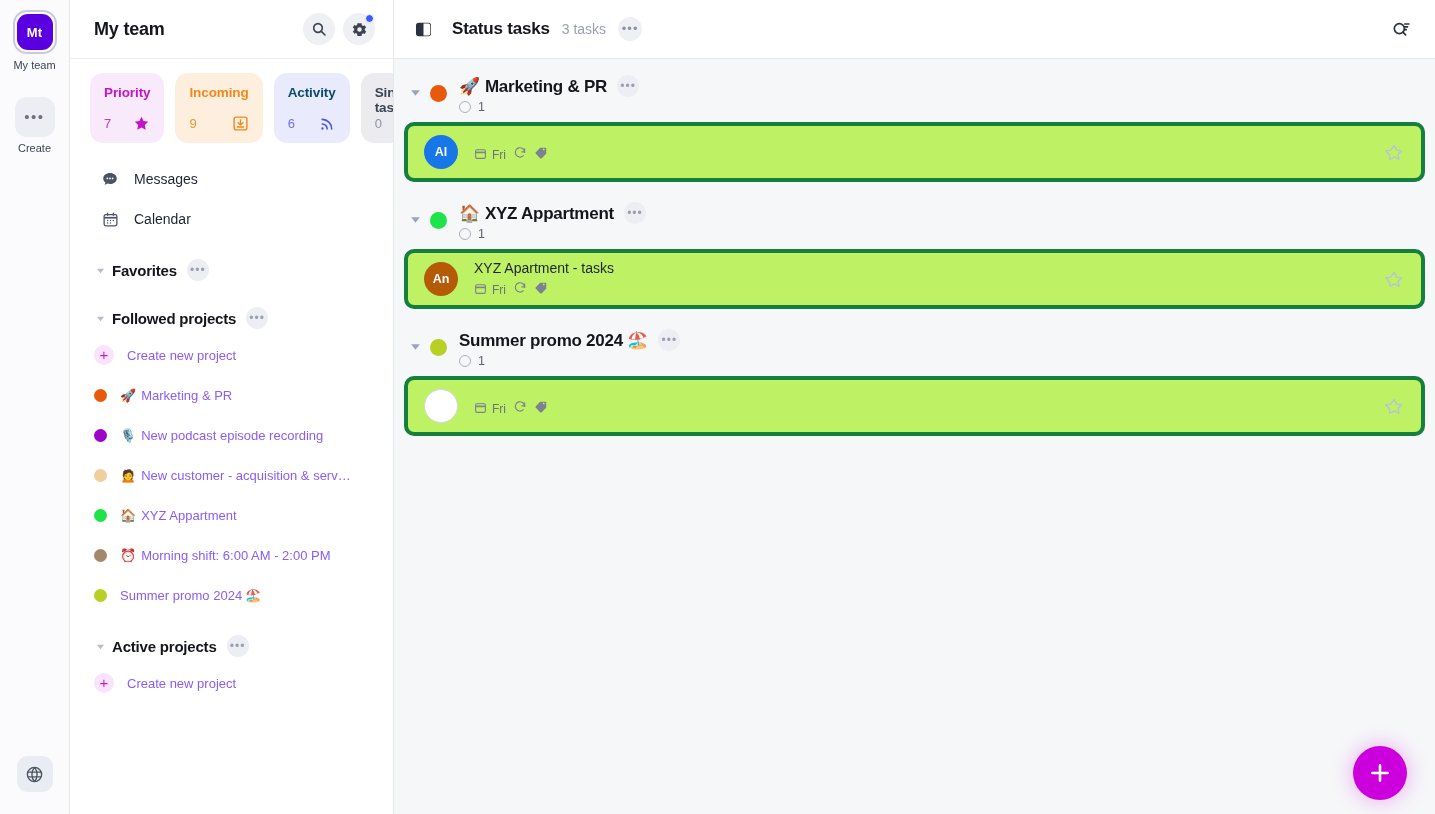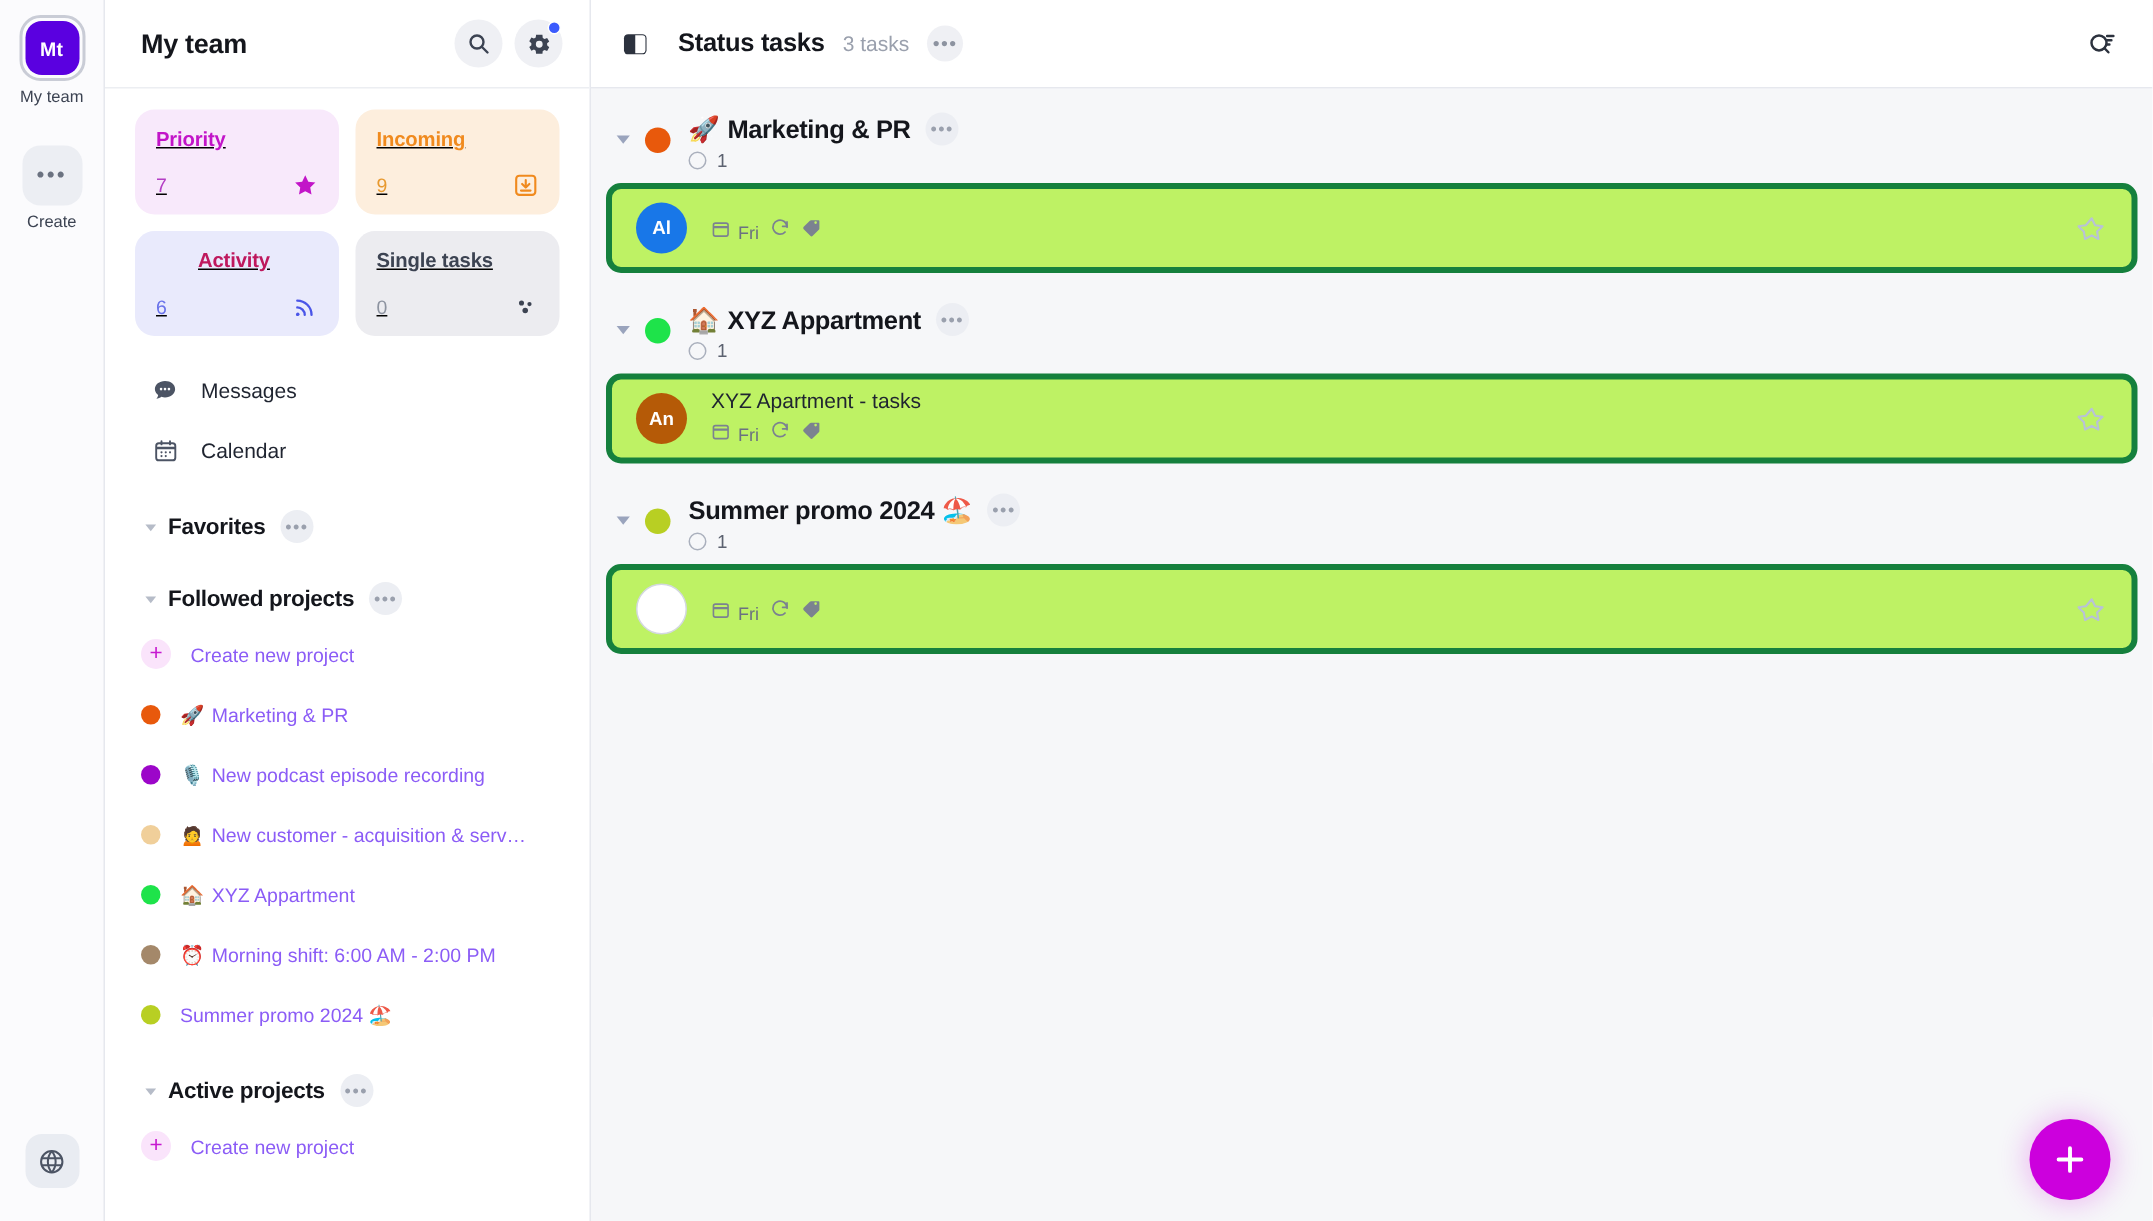--- a/index.html
+++ b/index.html
@@ -66,37 +66,37 @@
     display: flex; align-items: center; justify-content: center;
     margin-left: 8px; position: relative; cursor: pointer;
   }
   .badge-dot {
     position: absolute; top: 1px; right: 1px; width: 9px; height: 9px;
     border-radius: 50%; background: #3b5bfd; border: 1.5px solid #fff;
   }
   .sb-body { flex: 1; overflow: hidden; padding: 0 16px; }
 
   
-  .cards { display: grid; grid-template-columns: 1fr 1fr; gap: 11px; padding: 14px 4px 10px 4px; text-decoration: underline; }
+  .cards { display: grid; grid-template-columns: 1fr 1fr 1fr 1fr; gap: 11px; padding: 14px 4px 10px 4px; }
   .card {
     border-radius: 13px; padding: 12px 14px 11px 14px; height: 70px;
     display: flex; flex-direction: column; justify-content: space-between; cursor: pointer;
   }
   .card-title { font-size: 13.5px; font-weight: bold; letter-spacing: -.1px; }
   .card-bottom { display: flex; align-items: center; justify-content: space-between; }
   .card-num { font-size: 13px; }
   .card-ico { display: flex; align-items: center; }
   .card.priority { background: #f8e9fb; }
   .card.priority .card-title { color: #c215c8; }
   .card.priority .card-num { color: #b43ec4; }
   .card.incoming { background: #fdeedd; }
   .card.incoming .card-title { color: #f08a1e; }
   .card.incoming .card-num { color: #e8992f; }
   .card.activity { background: #e9eafc; }
-  .card.activity .card-title { color: #be185d; margin-left: 28px; }
+  .card.activity .card-title { color: #0c4a6e; }
   .card.activity .card-num { color: #6a73ea; }
   .card.single { background: #ececf0; }
   .card.single .card-title { color: #3c4352; }
   .card.single .card-num { color: #8d93a0; }
 
   
   .nav-list { padding: 6px 4px 0 4px; }
   .nav-row {
     display: flex; align-items: center; height: 40px; border-radius: 8px;
     padding: 0 8px; cursor: pointer;

